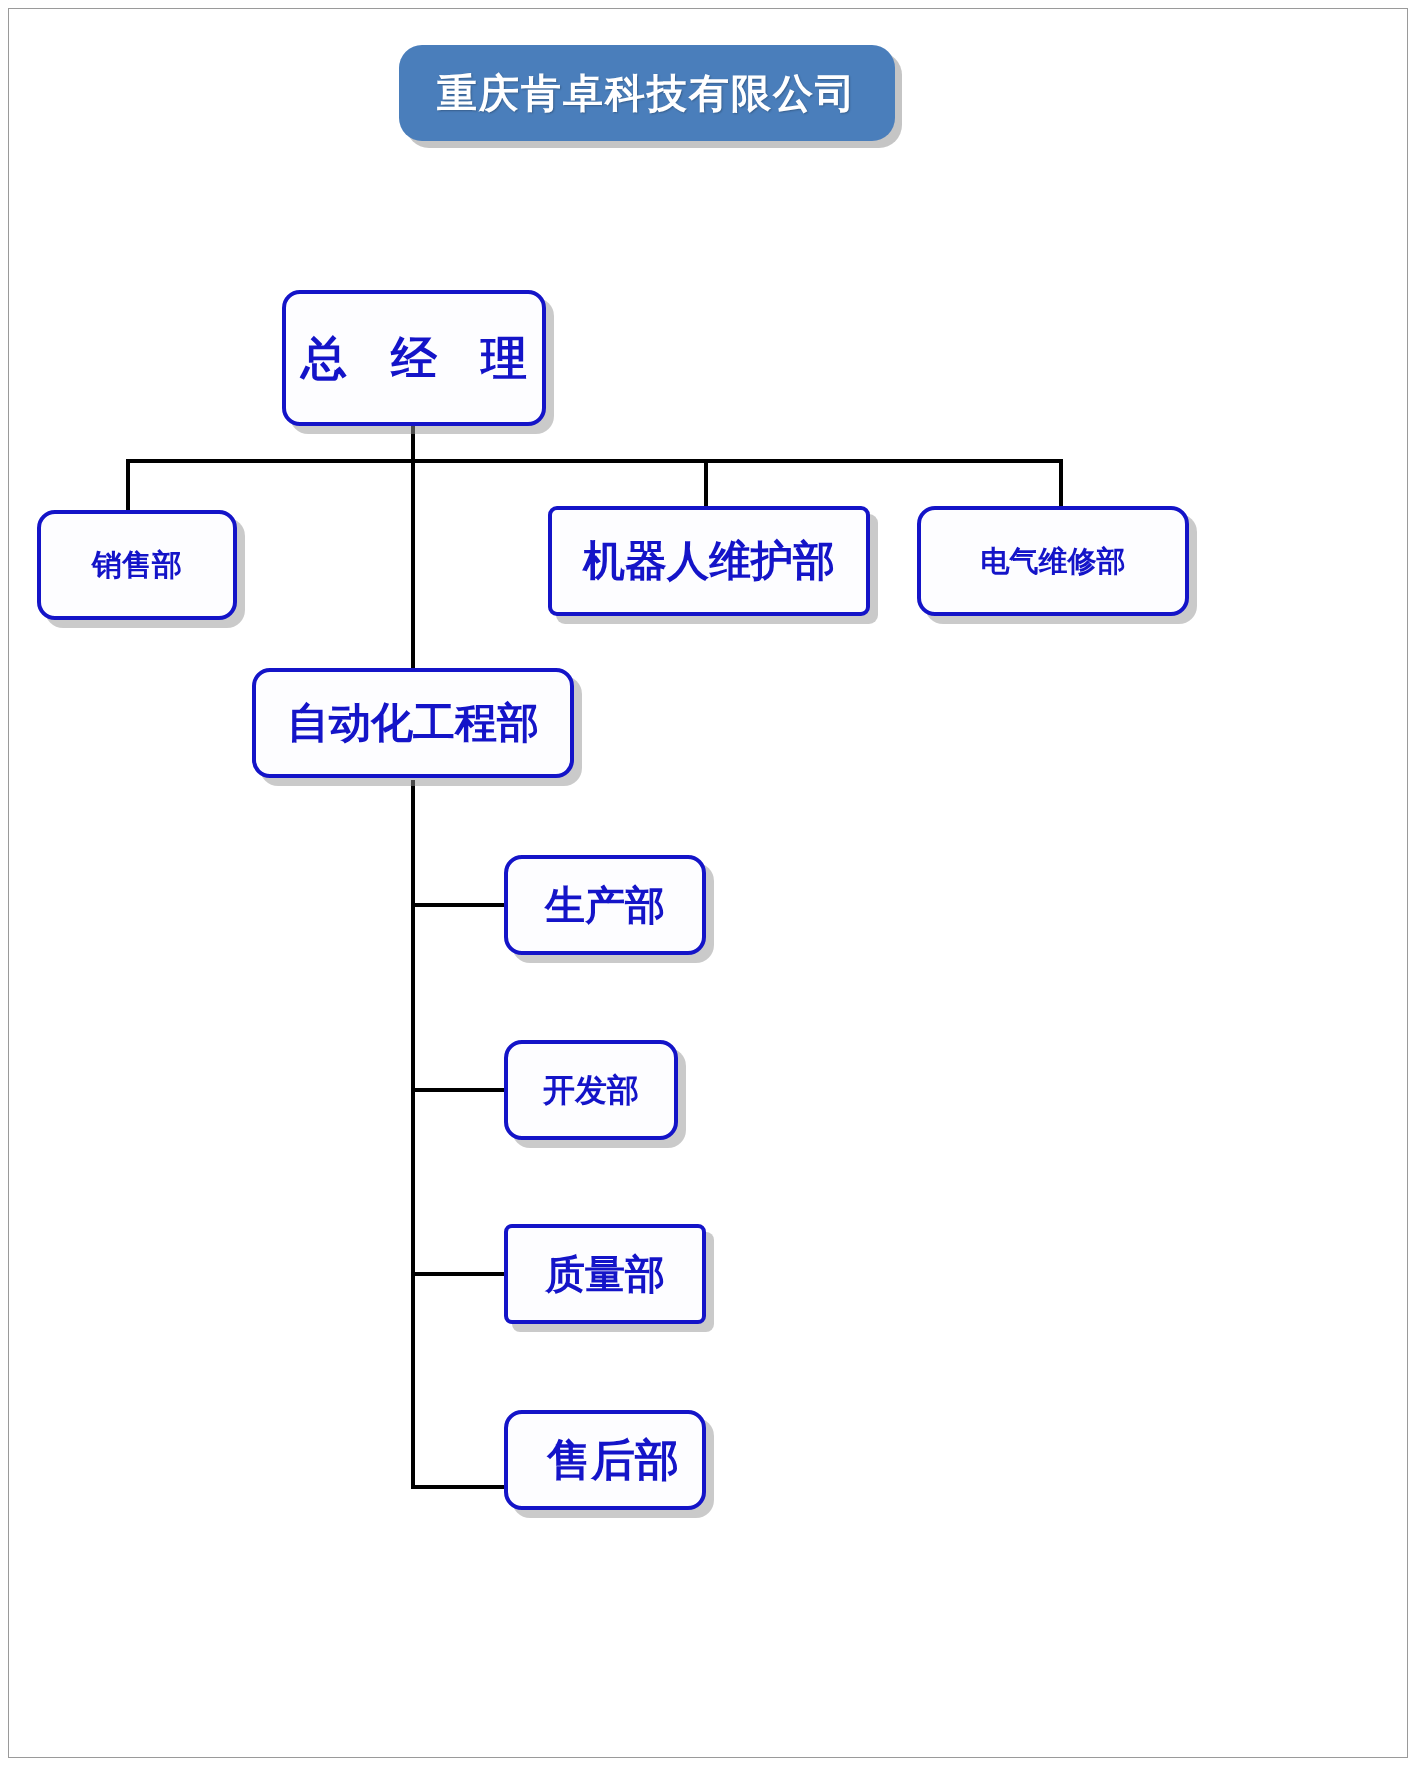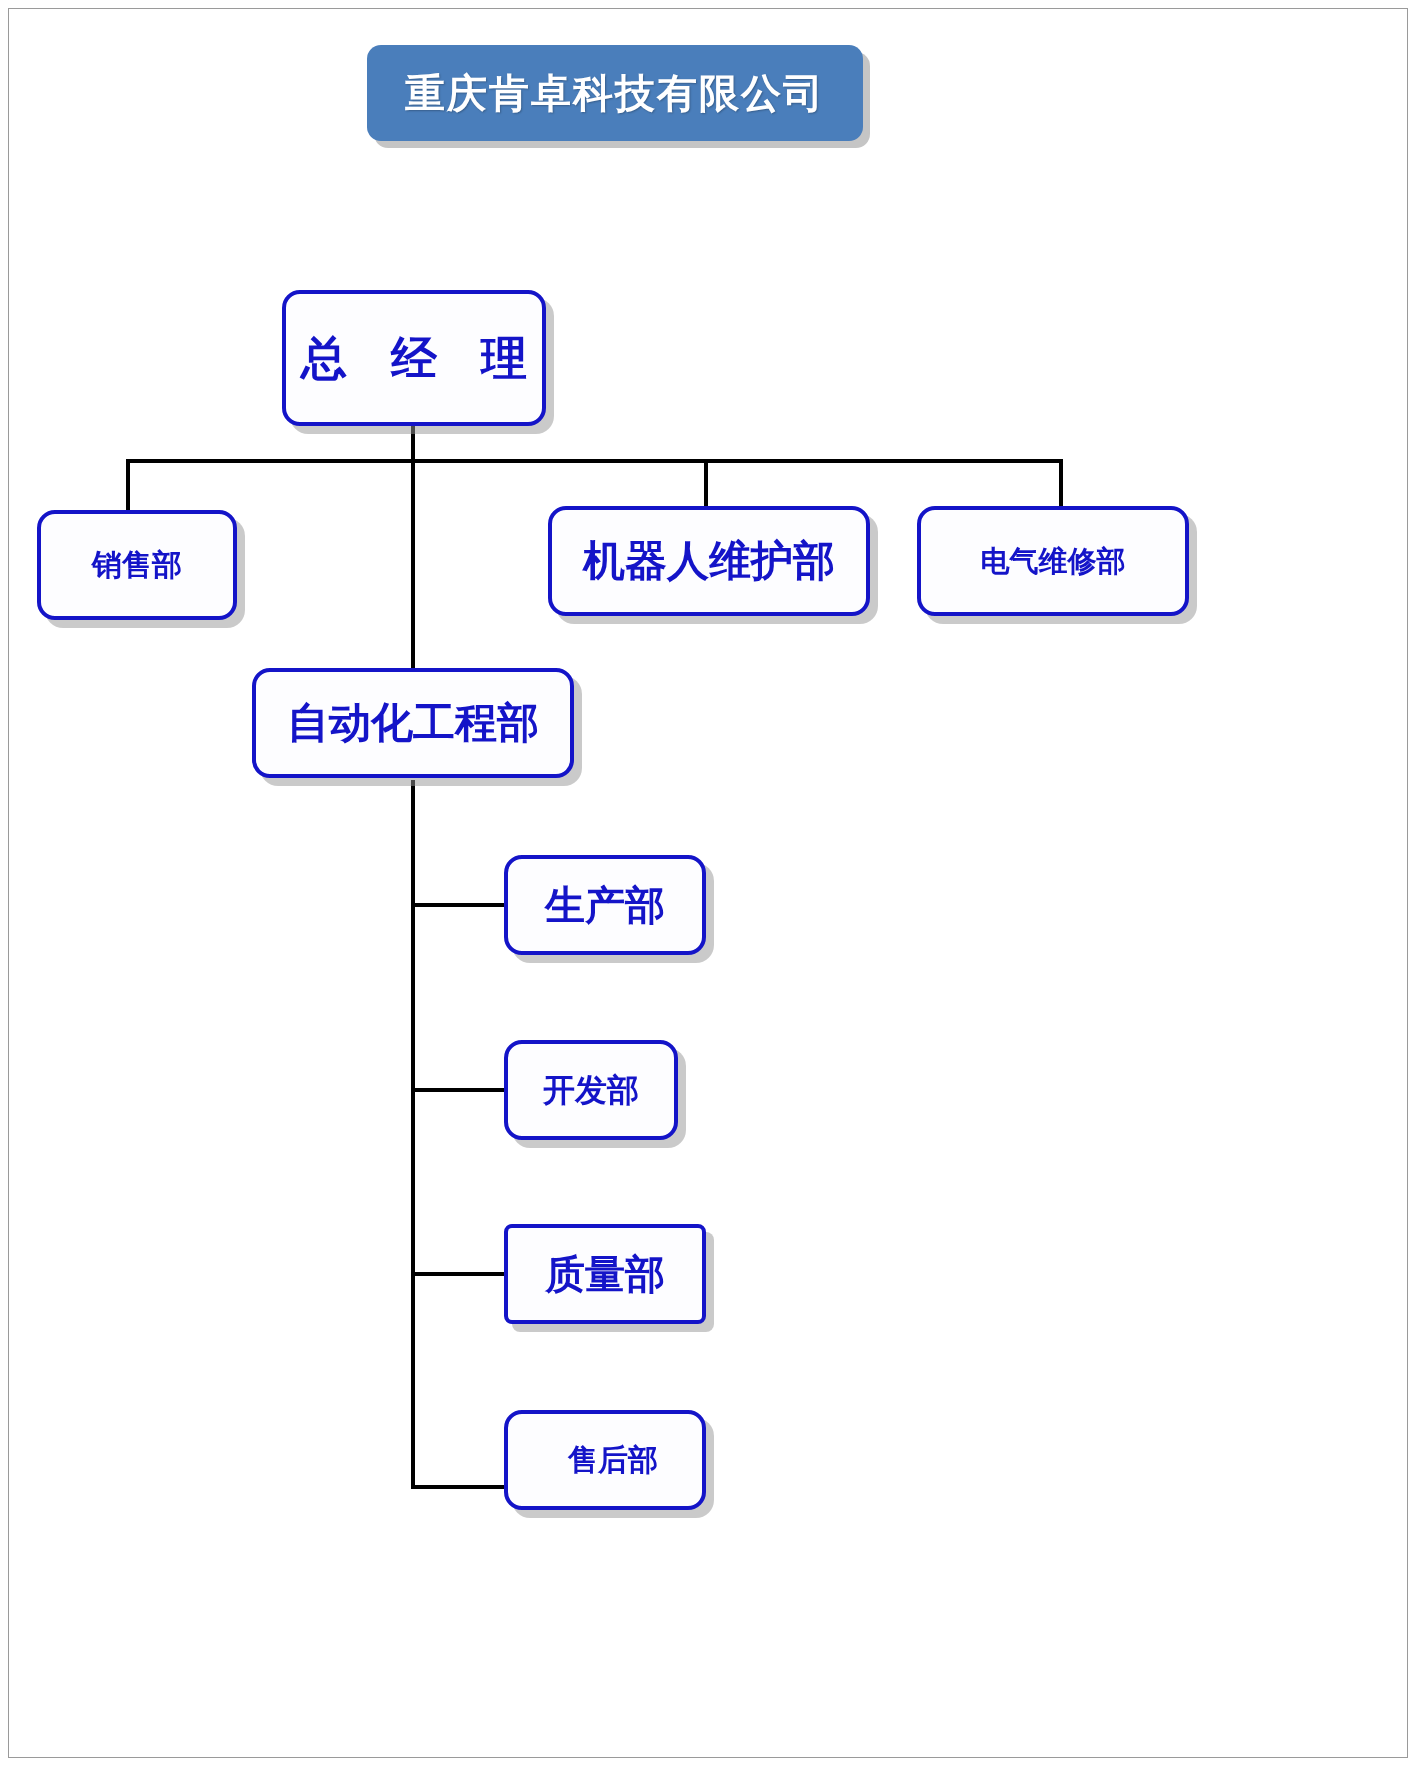--- a/index.html
+++ b/index.html
@@ -31,25 +31,26 @@
   }
 
   
   .title-box {
     position: absolute;
     display: flex;
     align-items: center;
     justify-content: center;
     background: #4a7ebb;
     color: #ffffff;
-    border-radius: 14px;
+    border-radius: 23px;
     font-weight: bold;
     letter-spacing: 2px;
     box-shadow: 7px 7px 0 rgba(150,150,150,0.55);
     text-shadow: 1px 1px 2px rgba(0,0,0,0.25);
+    margin-left: 32px;
   }
 
   
   .node {
     position: absolute;
     display: flex;
     align-items: center;
     justify-content: center;
     background: #fdfdff;
     border: 4px solid #1414c8;
@@ -96,27 +97,27 @@
 
   <div class="link h" style="left:411px; top:903px; width:160px;"></div>
   <div class="link h" style="left:411px; top:1088px; width:160px;"></div>
   <div class="link h" style="left:411px; top:1272px; width:160px;"></div>
   <div class="link h" style="left:411px; top:1485px; width:160px;"></div>
 
   <div class="node gm" style="left:282px; top:290px; width:264px; height:136px; font-size:46px;">总 经 理</div>
 
   <div class="node" style="left:37px; top:510px; width:200px; height:110px; font-size:30px;">销售部</div>
 
-  <div class="node" style="left:548px; top:506px; width:322px; height:110px; font-size:42px;">机器人维护部</div>
+  <div class="node" style="left:548px; top:506px; width:322px; height:110px; font-size:42px;border-radius:9px;">机器人维护部</div>
 
   <div class="node" style="left:917px; top:506px; width:272px; height:110px; font-size:29px;">电气维修部</div>
 
   <div class="node" style="left:504px; top:855px; width:202px; height:100px; font-size:40px;">生产部</div>
 
   <div class="node" style="left:252px; top:668px; width:322px; height:110px; font-size:42px;">自动化工程部</div>
 
   <div class="node" style="left:504px; top:1040px; width:174px; height:100px; font-size:32px;">开发部</div>
 
   <div class="node" style="left:504px; top:1224px; width:202px; height:100px; font-size:40px;border-radius:8px;">质量部</div>
 
-  <div class="node" style="left:504px; top:1410px; width:202px; height:100px; font-size:30px;padding-left:16px;">售后部</div>
+  <div class="node" style="left:504px; top:1410px; width:202px; height:100px; font-size:44px;padding-left:16px;">售后部</div>
 
 </div>
 
 </body></html>

